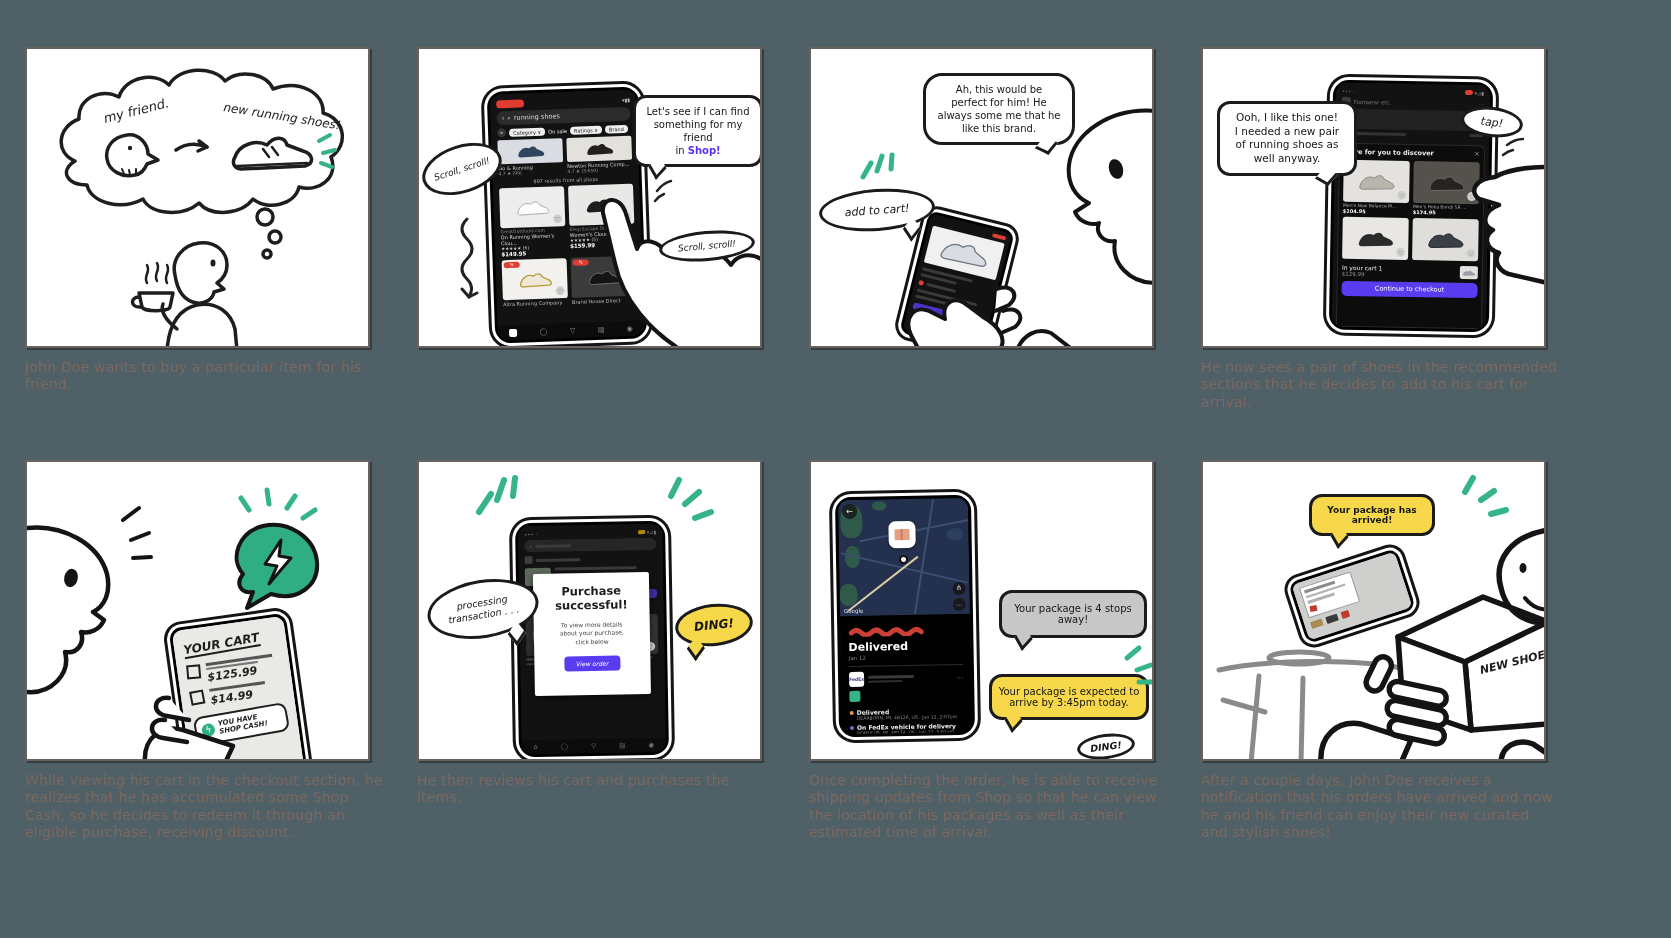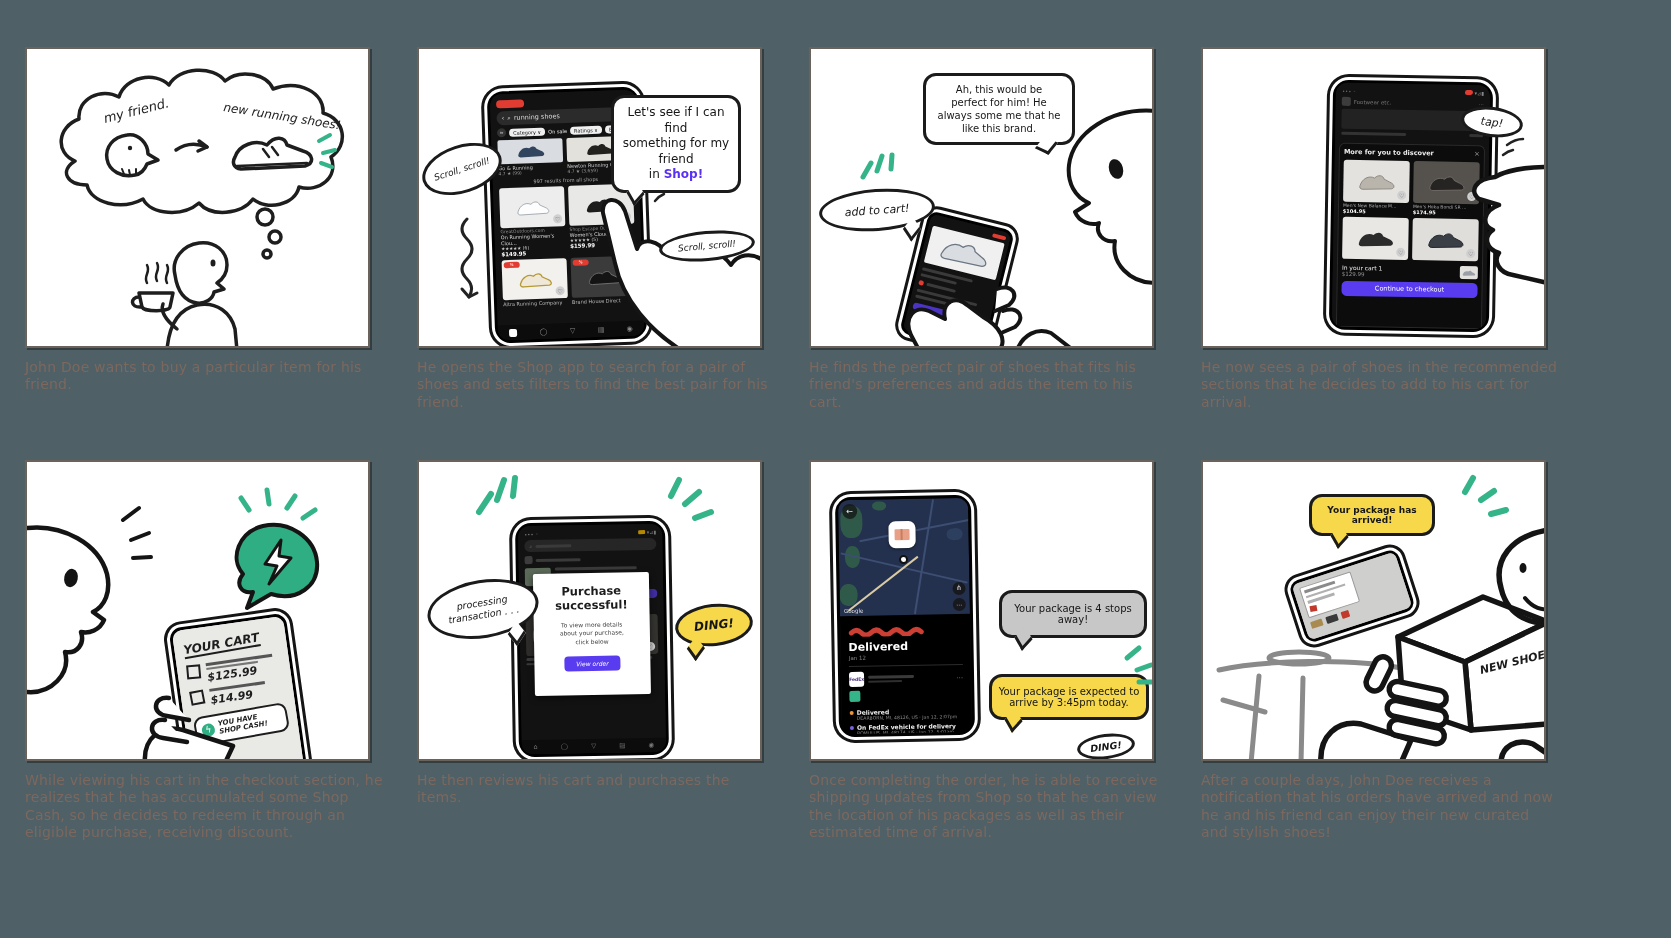--- a/index.html
+++ b/index.html
@@ -197,34 +197,33 @@
             <path d="M345,301 L345,212 C332,202 318,206 312,216 C300,200 284,198 278,208 C268,194 252,194 248,206 C240,190 222,188 218,200 L206,162 C200,146 182,148 184,164 L196,214 C204,252 232,282 262,301 Z"></path>
           </g>
           <g stroke="#222" stroke-width="3" fill="none" stroke-linecap="round">
             <path d="M48,170 q-10,10 0,20 q10,10 0,20 q-10,10 0,20 q8,8 2,18"></path>
             <path d="M50,248 l-7,-8 M50,248 l8,-4"></path>
           </g>
           <g stroke="#222" stroke-width="2.5" fill="none" stroke-linecap="round">
             <path d="M238,142 q6,-8 14,-10 M236,152 q4,-5 9,-7"></path>
           </g>
         </svg>
-        <div class="bubble" style="left:192px; top:46px; width:130px; font-size:12px; line-height:1.3;">
+        <div class="bubble" style="left:214px; top:46px; width:130px; font-size:10px; line-height:1.3;">
           <span>Let's see if  I can find</span><br>
           <span>something for my friend</span><br>
           <span>in </span><b style="color:#5a31f4;">Shop!</b>
           <span class="tail" style="left:14px;"></span>
         </div>
         <div class="bubble oval hand-note" style="left:2px; top:96px; width:82px; height:48px; font-size:9px; transform:rotate(-18deg);">
           <span>Scroll, scroll!</span>
         </div>
         <div class="bubble oval hand-note" style="left:240px; top:182px; width:96px; height:30px; font-size:9px; transform:rotate(-5deg);">
           <span>Scroll, scroll!</span>
         </div>
       </div>
-      <div class="cap">He opens the Shop app to search for a pair of shoes and sets filters to find the best pair for his friend.</div>
     </div>
 
     <div class="cell">
       <div class="canvas">
         <div class="phone" style="left:102px; top:170px; width:88px; height:126px; transform:rotate(14deg); border-radius:10px;">
           <div class="scr" style="padding:4px; border-radius:7px;">
             <div style="display:flex; justify-content:flex-end;">
                 <span class="redpill" style="width:14px; height:4px;"></span>
               </div>
             <div style="height:38px; background:#f0f0f0; border-radius:2px; margin-top:3px; display:flex; align-items:center; justify-content:center;">
@@ -251,33 +250,32 @@
             <path d="M186,240 c14,-6 24,6 12,16 l-14,6"></path>
             <path d="M192,262 c14,-6 24,6 12,16 l-14,6"></path>
             <path d="M206,301 C212,286 226,278 240,284 L262,301 Z"></path>
           </g>
           <g stroke="#35b389" stroke-width="5" stroke-linecap="round">
             <path d="M52,128 l8,-14"></path>
               <path d="M66,122 l5,-15"></path>
               <path d="M80,120 l1,-14"></path>
           </g>
         </svg>
-        <div class="bubble" style="left:112px; top:24px; width:152px; font-size:10px; line-height:1.3;">
+        <div class="bubble" style="left:112px; top:24px; width:152px; font-size:10px; line-height:1.3;border-radius:19px;">
           <span>Ah, this would be</span><br>
           <span>perfect for him! He</span><br>
           <span>always some me that he</span><br>
           <span>like this brand.</span>
           <span class="tail" style="left:auto; right:18px; transform:rotate(25deg) skewX(-14deg);"></span>
         </div>
         <div class="bubble oval hand-note" style="left:8px; top:140px; width:116px; height:42px; font-size:11px; transform:rotate(-4deg);">
           <span>add to cart!</span>
           <span class="tail" style="left:auto; right:14px;"></span>
         </div>
       </div>
-      <div class="cap">He finds the perfect pair of shoes that fits his friend's preferences and adds the item to his cart.</div>
     </div>
 
     <div class="cell">
       <div class="canvas">
         <div class="phone" style="left:128px; top:32px; width:160px; height:250px; transform:rotate(1deg);">
           <div class="scr" style="padding:5px 6px; font-size:5px; color:#888;">
             <div style="display:flex; justify-content:space-between; align-items:center;">
               <span style="color:#666;">∙∙∙ ◦</span>
               <span><span class="redpill" style="width:8px; height:5px;"></span> ▾⊿▮</span>
             </div>
@@ -352,20 +350,27 @@
           </div>
         </div>
         <svg class="fig" viewBox="0 0 345 301" style="z-index:5; pointer-events:none;">
           <g stroke="#141414" stroke-width="4.5" fill="#fff" stroke-linecap="round" stroke-linejoin="round">
             <path d="M345,118 C322,118 302,122 292,128 C272,130 266,142 276,150 L296,156 C280,162 278,176 290,181 C280,188 283,200 296,204 C290,212 296,224 310,226 L345,234 Z"></path>
           </g>
           <g stroke="#222" stroke-width="2.5" fill="none" stroke-linecap="round">
             <path d="M304,96 q8,-6 16,-6 M300,106 q5,-4 10,-5"></path>
           </g>
         </svg>
+        <div class="bubble" style="left:14px; top:52px; width:140px; font-size:10.5px; line-height:1.3;">
+          <span>Ooh, I like this one!</span><br>
+          <span>I needed a new pair</span><br>
+          <span>of running shoes as</span><br>
+          <span>well anyway.</span>
+          <span class="tail" style="left:auto; right:20px; transform:rotate(30deg) skewX(-12deg);"></span>
+        </div>
         <div class="bubble oval hand-note" style="left:258px; top:58px; width:62px; height:30px; font-size:11px; transform:rotate(7deg); z-index:7;">
           <span>tap!</span>
         </div>
       </div>
       <div class="cap">He now sees a pair of shoes in the recommended sections that he decides to add to his cart for arrival.</div>
     </div>
   </div>
 
   <div class="row row2">
 

